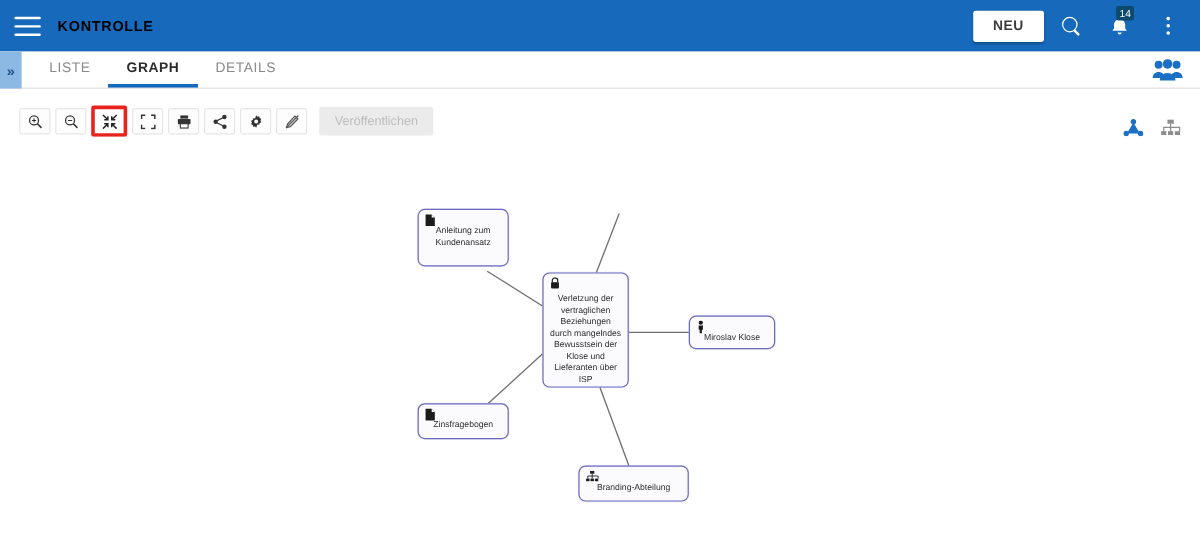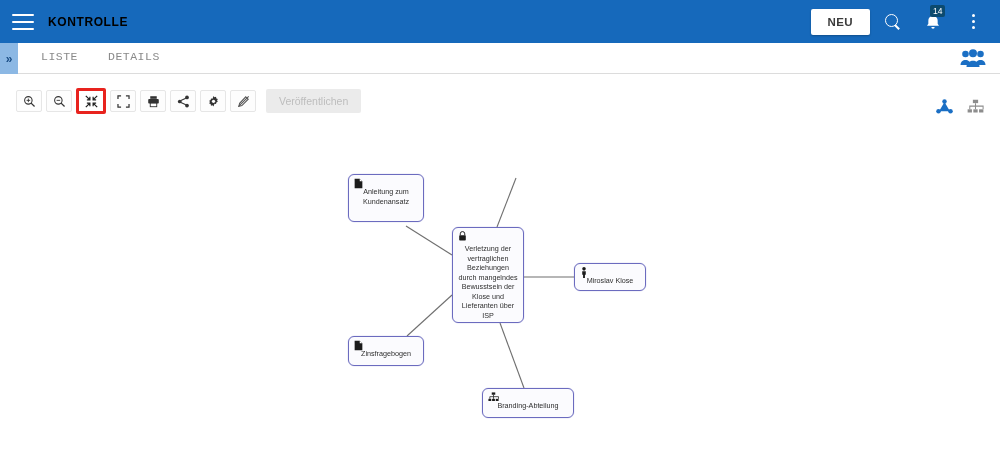--- a/index.html
+++ b/index.html
@@ -75,21 +75,21 @@
     background: #ffffff;
     border-bottom: 1px solid #dcdcdc;
     display: flex; align-items: stretch;
   }
   .expander {
     width: 18px; height: 31px; background: #8cb8e4;
     display: flex; align-items: center; justify-content: center;
     cursor: pointer; flex: 0 0 auto;
   }
   .chev { color: #1b4e86; font-size: 12px; font-weight: bold; line-height: 1; }
-  .tabs { display: flex; align-items: stretch; margin-left: 8px; font-family: Liberation Mono, monospace; }
+  .tabs { display: flex; align-items: stretch; margin-left: 8px; }
   .tab {
     padding: 0 15px; display: flex; align-items: center;
     font-size: 11.5px; color: #8a8a8a; letter-spacing: 0.5px;
     cursor: pointer; border-bottom: 3px solid transparent;
   }
   .tab.active { color: #2b2b2b; font-weight: bold; border-bottom-color: #1669bb; }
   .tabbar-right { margin-left: auto; display: flex; align-items: center; padding-right: 14px; }
   .people-icon { cursor: pointer; display: block; }
 
   
@@ -188,20 +188,21 @@
       </div>
     </div>
   </div>
 
   <div class="tabbar">
     <div class="expander">
       <span class="chev">»</span>
     </div>
     <div class="tabs">
       <div class="tab">LISTE</div>
+      <div class="tab active">GRAPH</div>
       <div class="tab">DETAILS</div>
     </div>
     <div class="tabbar-right">
       <svg class="people-icon" width="26" height="19" viewBox="0 0 26 19">
         <circle cx="5.5" cy="5" r="3.3" fill="#1b6fc4"></circle>
         <circle cx="20.5" cy="5" r="3.3" fill="#1b6fc4"></circle>
         <circle cx="13" cy="4.3" r="4" fill="#1b6fc4"></circle>
         <path d="M0.5 16c0-3.1 2.3-5 5-5s5 1.9 5 5z" fill="#1b6fc4"></path>
         <path d="M15.5 16c0-3.1 2.3-5 5-5s5 1.9 5 5z" fill="#1b6fc4"></path>
         <path d="M6.5 18c0-3.8 2.9-6.2 6.5-6.2s6.5 2.4 6.5 6.2z" fill="#1b6fc4"></path>

